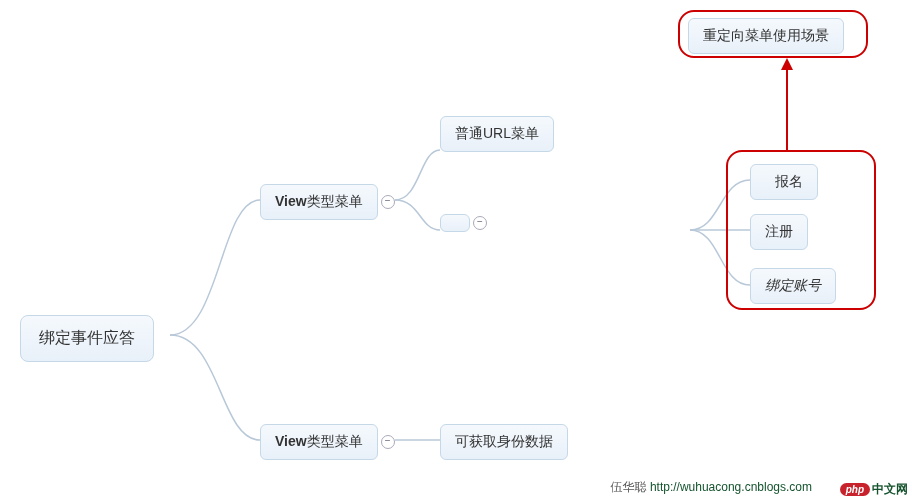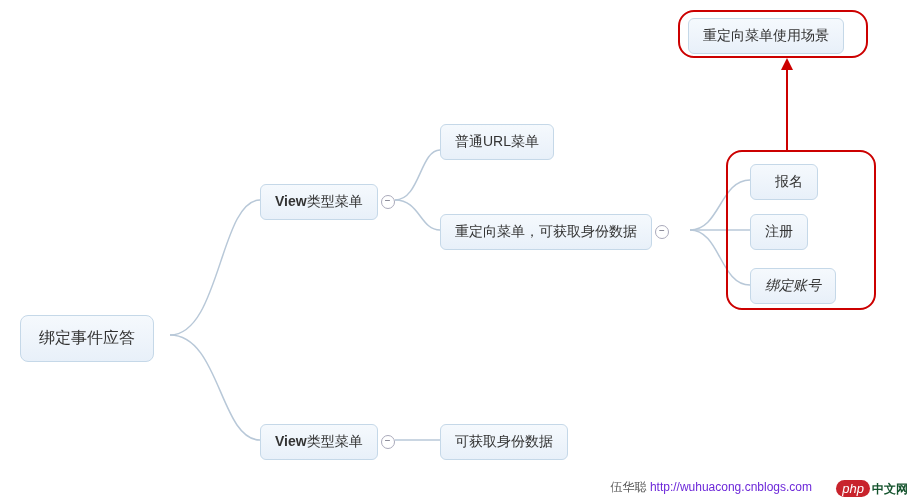--- a/index.html
+++ b/index.html
@@ -67,36 +67,36 @@
       width: 912px; height: 502px;
       pointer-events: none;
     }
     .footer {
       position: absolute;
       bottom: 6px;
       right: 100px;
       font-size: 12px;
       color: #555;
     }
-    .footer .link { color: #6d28d9; margin-top: 18px; }
+    .footer .link { color: #14532d; margin-top: 18px; }
     .logo {
       position: absolute;
       bottom: 4px;
       right: 4px;
       font-size: 12px;
     }
     .logo .php-badge {
       display: inline-block;
       background: #c8232c;
       color: #fff;
       border-radius: 10px;
       padding: 1px 6px;
-      font-weight: normal;
+      font-weight: bold;
       font-style: italic;
-      font-size: 13px;
+      font-size: 10px;
       margin-right: 2px;
     }
     .logo .cn { font-weight: bold; color: #14532d; }
   </style>
 </head>
 <body>
 
 <svg class="connectors">
 
   <path d="M 170 335 C 220 335, 220 200, 260 200" stroke="#b8c8d8" stroke-width="1.5" fill="none"></path>
@@ -123,25 +123,24 @@
 <div class="node" style="left:260px; top:184px;">
   <span class="bold">View</span><span>类型菜单</span>
   <div class="collapse-btn">−</div>
 </div>
 
 <div class="node" style="left:260px; top:424px;">
   <span class="bold">View</span><span>类型菜单</span>
   <div class="collapse-btn">−</div>
 </div>
 
-<div class="node" style="left:440px; top:124px;">
+<div class="node" style="left:440px; top:116px;">
   <span>普通URL菜单</span>
 </div>
 <div class="node" style="left:440px; top:214px;">
-  <span>重定向菜单，可获取身份数据</span>
   <div class="collapse-btn">−</div>
 </div>
 
 <div class="node" style="left:440px; top:424px;">
   <span>可获取身份数据</span>
 </div>
 
 <div class="node" style="left:750px; top:164px;padding-left:24px;">
   <span>报名</span>
 </div>

